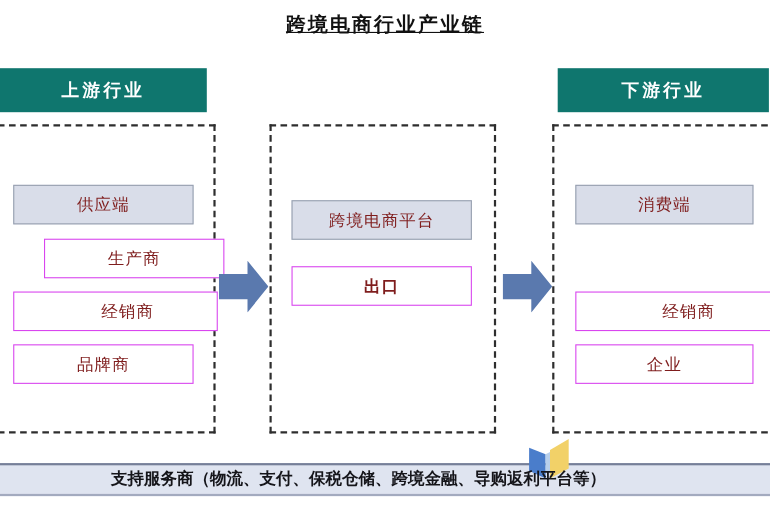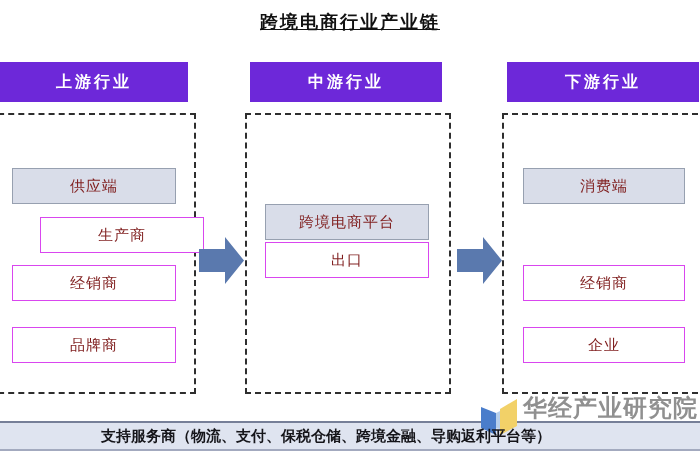--- a/index.html
+++ b/index.html
@@ -2,41 +2,41 @@
 <html><head>
 <meta charset="utf-8">
 <style>
   html,body{margin:0;padding:0;background:#fff;}
   .stage{position:relative;width:700px;height:470px;background:#ffffff;overflow:hidden;
          font-family:"Liberation Sans", sans-serif;}
 
   .title{position:absolute;left:0;top:10px;width:700px;margin:0;text-align:center;
          font-size:18px;font-weight:bold;color:#111;letter-spacing:2px;text-decoration:underline;}
 
-  .hdr{position:absolute;top:62px;height:40px;background:#6d28d9;color:#fff;
+  .hdr{position:absolute;top:62px;height:40px;background:#0f766e;color:#fff;
        font-weight:bold;font-size:16px;letter-spacing:3px;
        display:flex;align-items:center;justify-content:center;}
   .hdr1{left:0;width:188px;}
   .hdr2{left:250px;width:192px;}
   .hdr3{left:507px;width:192px;}
 
   .dash{position:absolute;top:113px;height:277px;border:2px dashed #2e2e2e;background:transparent;}
   .dash1{left:-12px;width:204px;}
   .dash2{left:245px;width:202px;}
   .dash3{left:502px;width:212px;}
 
   .cell{position:absolute;height:34px;background:#ffffff;border:1px solid #d946ef;
         display:flex;align-items:center;justify-content:center;
         font-size:15px;color:#7f1d1d;letter-spacing:1px;}
   .cell.hi{background:#d9dde9;border-color:#97a0b0;}
   .dash1 .cell{left:22px;width:162px;}
   .dash2 .cell{left:18px;width:162px;}
   .dash3 .cell{left:19px;width:160px;}
-  .r1{top:53px;}.r2{top:102px;margin-left:28px;}.r3{top:150px;}.r4{top:212px;}
-  .m1{top:89px;}.m2{top:127px;}.m3{top:175px;}
+  .r1{top:53px;}.r2{top:102px;margin-left:28px;}.r3{top:150px;padding-left:22px;}.r4{top:198px;}
+  .m1{top:67px;}.m2{top:127px;font-weight:bold;}.m3{top:175px;}
 
   .arrow{position:absolute;top:237px;width:45px;height:47px;}
   .a1{left:199px;}
   .a2{left:457px;}
 
   .support-bg{position:absolute;left:0;top:421px;width:700px;height:26px;background:#dfe4f0;
               border-top:2px solid #767f98;border-bottom:2px solid #a3aabf;z-index:1;}
   .support-text{position:absolute;left:0;top:421px;width:652px;height:30px;line-height:30px;
                 text-align:center;font-size:15px;font-weight:600;color:#15151a;z-index:3;}
 
@@ -47,21 +47,20 @@
   .wm-logo{position:absolute;left:477px;top:395px;z-index:2;}
 </style>
 </head>
 <body>
 
 <div class="stage">
 
   <h1 class="title">跨境电商行业产业链</h1>
 
   <div class="hdr hdr1">上游行业</div>
-  <div class="hdr hdr2">中游行业</div>
   <div class="hdr hdr3">下游行业</div>
 
   <div class="dash dash1">
     <div class="cell hi r1">供应端</div>
     <div class="cell r2">生产商</div>
     <div class="cell r3">经销商</div>
     <div class="cell r4">品牌商</div>
   </div>
 
   <div class="dash dash2">
@@ -82,17 +81,16 @@
     <polygon points="0,12 26,12 26,0 45,23.5 26,47 26,35 0,35" fill="#5a79ae"></polygon>
   </svg>
 
   <div class="support-bg"></div>
 
   <svg class="wm-logo" width="44" height="42" viewBox="0 0 44 42" xmlns="http://www.w3.org/2000/svg">
     <polygon points="4,12 19,18 19,40 4,33" fill="#4a7dcb"></polygon>
     <polygon points="40,4 23,14 23,40 40,31" fill="#f2d168"></polygon>
     <polygon points="19,18 23,16 23,34 19,33" fill="#b7cfec"></polygon>
   </svg>
-  <div class="wm-org">华经产业研究院</div>
 
   <div class="support-text">支持服务商（物流、支付、保税仓储、跨境金融、导购返利平台等）</div>
 
 </div>
 
 </body></html>

